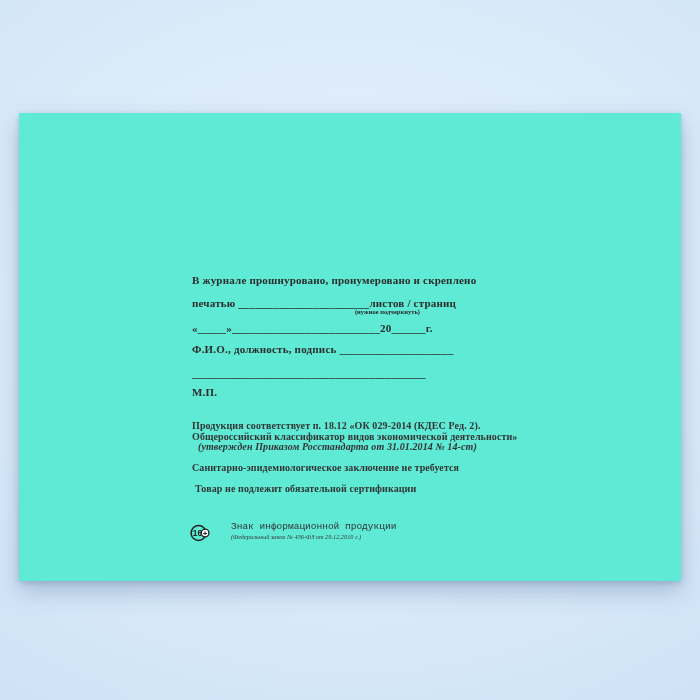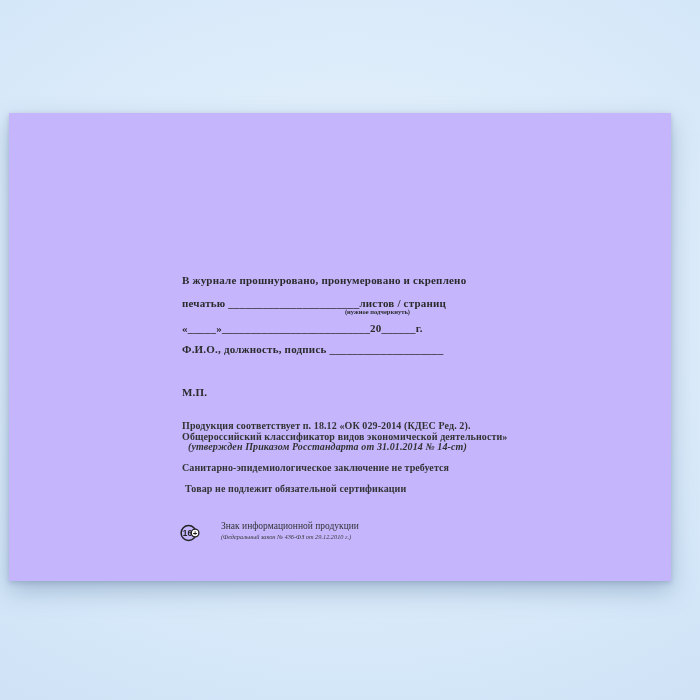--- a/index.html
+++ b/index.html
@@ -10,25 +10,25 @@
     width: 700px;
     height: 700px;
     overflow: hidden;
     position: relative;
     background: radial-gradient(ellipse 95% 75% at 50% 42%,
                 #e9f2fd 0%, #ddecfa 45%, #d3e6f8 78%, #cde1f4 100%);
     font-family: "Liberation Serif", "DejaVu Serif", serif;
   }
   .sheet {
     position: absolute;
-    left: 9px;
+    left: 19px;
     top: 113px;
     width: 662px;
     height: 468px;
-    background: #c4b5fd;
+    background: #5eead4;
     box-shadow: 0 2px 5px rgba(110,135,165,0.38),
                 0 10px 22px rgba(105,135,170,0.45);
   }
   .line {
     position: absolute;
     left: 173px;
     width: 233px;
     line-height: 1;
     white-space: nowrap;
     color: #2b2b2b;
@@ -60,20 +60,21 @@
     display: flex;
     align-items: flex-start;
   }
   .badge-icon { flex: 0 0 auto; margin-top: 2px; }
   .badge-text { margin-left: 21px; }
   .sign-title {
     font-size: 9.5px;
     color: #333333;
     line-height: 1;
     white-space: nowrap;
+    font-family: Liberation Mono, monospace;
   }
   .sign-law {
     font-size: 6.3px;
     font-style: italic;
     color: #3a3a3a;
     line-height: 1;
     margin-top: 2px;
     white-space: nowrap;
   }
 </style>
@@ -85,20 +86,21 @@
   <div class="line stamp" style="top:162px">В журнале прошнуровано, пронумеровано и скреплено</div>
 
   <div class="line stamp" style="top:185px">печатью _______________________листов / страниц</div>
 
   <div class="line tiny-note" style="top:196px">(нужное подчеркнуть)</div>
 
   <div class="line stamp" style="top:210px">«_____»__________________________20______г.</div>
 
   <div class="line stamp" style="top:231px">Ф.И.О., должность, подпись ____________________</div>
 
+  <div class="line stamp" style="top:255px">_________________________________________</div>
 
   <div class="line stamp right" style="top:274px">М.П.</div>
 
   <div class="line info" style="top:308px">Продукция соответствует п. 18.12 «ОК 029-2014 (КДЕС Ред. 2).</div>
 
   <div class="line info" style="top:319px">Общероссийский классификатор видов экономической деятельности»</div>
 
   <div class="line info italic" style="top:329px">(утвержден Приказом Росстандарта от 31.01.2014 № 14-ст)</div>
 
   <div class="line info" style="top:350px">Санитарно-эпидемиологическое заключение не требуется</div>

